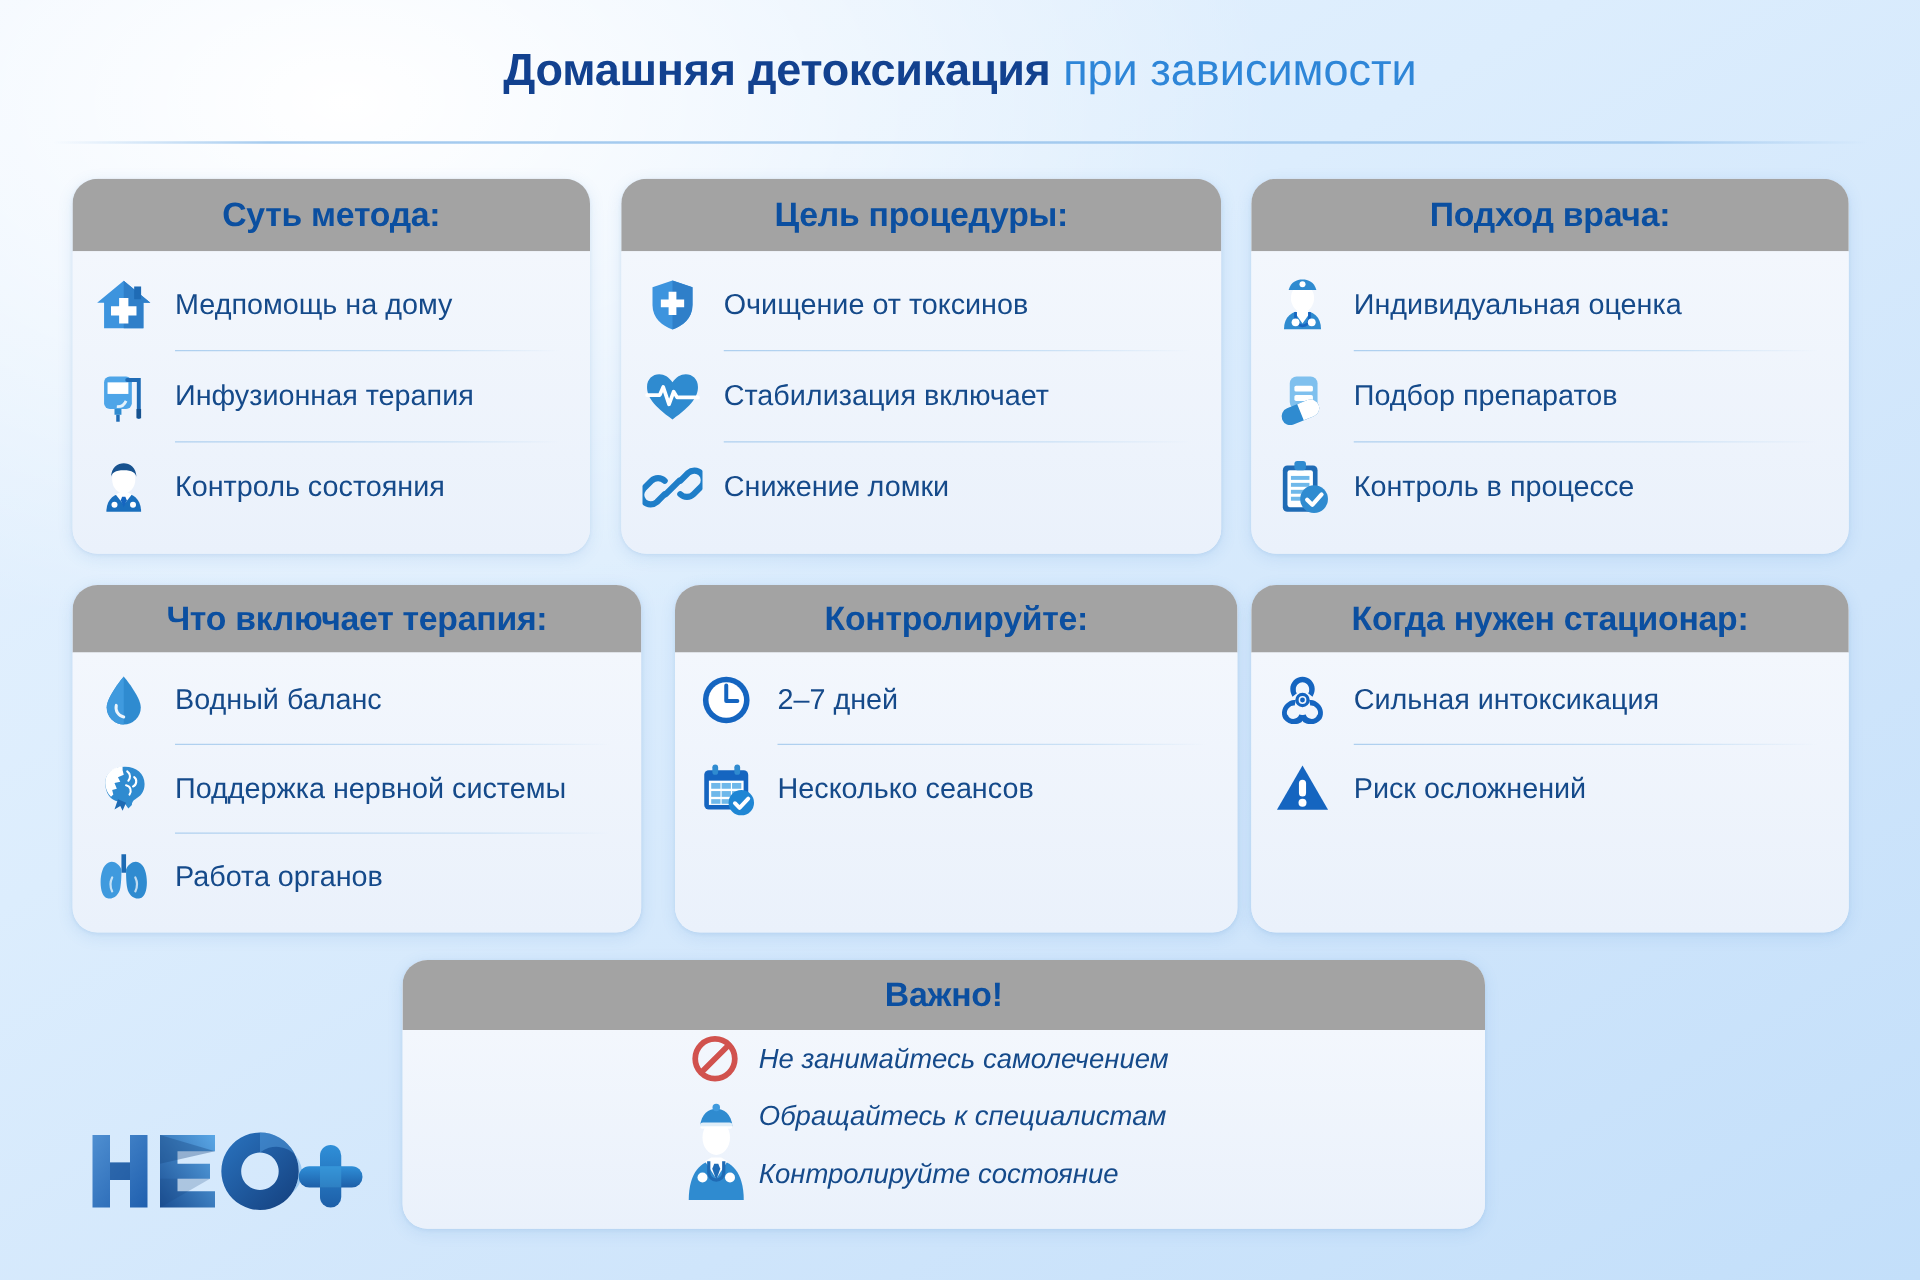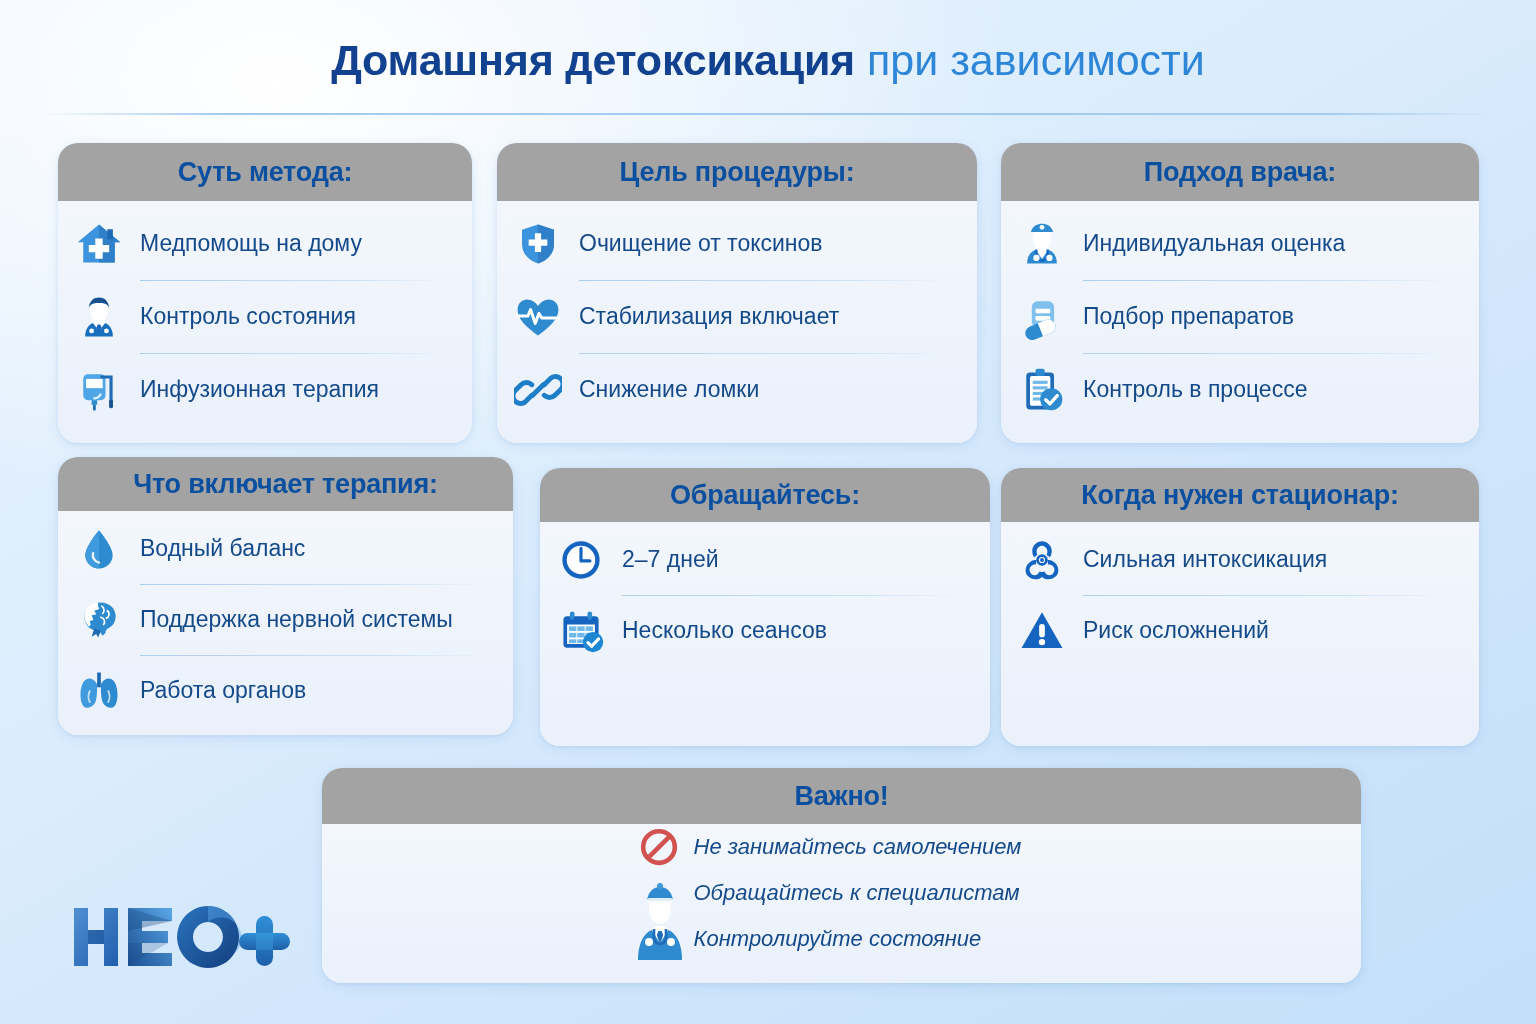--- a/index.html
+++ b/index.html
@@ -10,21 +10,21 @@
       radial-gradient(ellipse 1200px 700px at 18% 8%, #ffffff 0%, rgba(255,255,255,0) 62%),
       linear-gradient(150deg,#e9f3fe 0%, #dcedfd 38%, #cfe5fb 70%, #c3dffa 100%);
     overflow:hidden;
     position:relative;
   }
 
   
   .title{
     position:absolute; left:0; top:36px; width:100%;
     text-align:center;
-    font-size:43px; line-height:1.12;
+    font-size:36px; line-height:1.12;
     white-space:nowrap;
   }
   .title .t-strong{ color:#12418f; font-weight:bold; letter-spacing:-0.2px;}
   .title .t-light{ color:#2e86d8; font-weight:normal; }
 
   .title-rule{
     position:absolute; left:42px; top:113px; width:1453px; height:2px;
     background:linear-gradient(90deg, rgba(169,205,240,0) 0%, rgba(160,200,238,.95) 12%, rgba(160,200,238,.95) 88%, rgba(169,205,240,0) 100%);
   }
 
@@ -69,33 +69,33 @@
     color:#154a8a;
     font-size:23px;
     line-height:1.15;
     white-space:nowrap;
   }
 
   
   #c1{ left:58px;  top:143px; width:414px; height:300px; }
   #c2{ left:497px; top:143px; width:480px; height:300px; }
   #c3{ left:1001px;top:143px; width:478px; height:300px; }
-  #c4{ left:58px;  top:457px; width:455px; height:278px; }
+  #c4{ left:58px;  top:468px; width:455px; height:278px; }
   #c5{ left:540px; top:468px; width:450px; height:278px; }
   #c6{ left:1001px;top:468px; width:478px; height:278px; }
 
   #c1 .card-head, #c2 .card-head, #c3 .card-head{ height:58px; font-size:27px; }
   #c4 .card-head, #c5 .card-head, #c6 .card-head{ height:54px; font-size:27px; }
   #c1 .card-body, #c2 .card-body, #c3 .card-body{ height:242px; padding-top:6px; }
   #c4 .card-body, #c5 .card-body, #c6 .card-body{ height:224px; padding-top:2px; }
   #c4 .row, #c5 .row, #c6 .row{ height:71px; }
 
   
   #cimp{
-    left:322px; top:768px; width:1039px; height:215px;
+    left:322px; top:768px; width:866px; height:215px;
     border-radius:20px;
   }
   #cimp .card-head{ height:56px; font-size:27px; }
   #cimp .card-body{
     height:159px; padding:0;
     display:flex; flex-direction:column; align-items:center;
     position:relative;
   }
   .imp-rows{ position:relative; width:430px; margin-left:14px;font-style:italic; }
   .imp-row{
@@ -131,50 +131,50 @@
     <div class="row">
       <span class="ic">
         <svg viewBox="0 0 54 54" width="50" height="50">
           <path d="M27 6 L50 25 L44 25 L44 47 L10 47 L10 25 L4 25 Z" fill="#3d94de"></path>
           <path d="M27 6 L50 25 L44 25 L44 47 L27 47 Z" fill="#2f7fc9"></path>
           <rect x="36" y="11" width="6" height="11" fill="#1f6bb5"></rect>
           <path d="M23 21 h8 v7 h7 v8 h-7 v7 h-8 v-7 h-7 v-8 h7 z" fill="#fff"></path>
         </svg>
       </span>
       <span class="lbl">Медпомощь на дому</span>
+    </div>
+
+    <div class="row">
+      <span class="ic">
+        <svg viewBox="0 0 54 54" width="50" height="50">
+          <rect x="10" y="10" width="24" height="28" rx="5" fill="#4ea5e8"></rect>
+          <rect x="13" y="15" width="18" height="10" fill="#fff"></rect>
+          <path d="M29 31 a8 8 0 0 1-8 5" stroke="#fff" stroke-width="2.4" fill="none" opacity=".85"></path>
+          <rect x="19" y="38" width="6" height="5" fill="#2f8bd0"></rect>
+          <rect x="20.5" y="43" width="3" height="6" fill="#1f6bb5"></rect>
+          <path d="M30 13 h10 v32" stroke="#1f6bb5" stroke-width="3.4" fill="none" stroke-linecap="round"></path>
+          <rect x="38" y="38" width="4" height="8" fill="#17528f"></rect>
+        </svg>
+      </span>
+      <span class="lbl">Инфузионная терапия</span>
     </div>
 
     <div class="row">
       <span class="ic">
         <svg viewBox="0 0 54 54" width="50" height="50">
           <path d="M12 48 c0-11 7-16 15-16 s15 5 15 16 z" fill="#1a6fbd"></path>
           <path d="M20 33 l7 9 l7-9 l-4-2 h-6 z" fill="#fff"></path>
           <path d="M25.6 35 h2.8 l1.2 3 -2.6 6 -2.6-6 z" fill="#1565c0"></path>
           <ellipse cx="27" cy="20" rx="10" ry="12" fill="#fff"></ellipse>
           <path d="M16 19 c0-10 6-13 11-13 s11 3 11 13 c0-5-4-7-11-7 s-11 2-11 7z" fill="#17528f"></path>
           <circle cx="19" cy="42" r="2.6" fill="#fff"></circle>
           <circle cx="35" cy="42" r="2.6" fill="#fff"></circle>
         </svg>
       </span>
       <span class="lbl">Контроль состояния</span>
-    </div>
-
-    <div class="row">
-      <span class="ic">
-        <svg viewBox="0 0 54 54" width="50" height="50">
-          <rect x="10" y="10" width="24" height="28" rx="5" fill="#4ea5e8"></rect>
-          <rect x="13" y="15" width="18" height="10" fill="#fff"></rect>
-          <path d="M29 31 a8 8 0 0 1-8 5" stroke="#fff" stroke-width="2.4" fill="none" opacity=".85"></path>
-          <rect x="19" y="38" width="6" height="5" fill="#2f8bd0"></rect>
-          <rect x="20.5" y="43" width="3" height="6" fill="#1f6bb5"></rect>
-          <path d="M30 13 h10 v32" stroke="#1f6bb5" stroke-width="3.4" fill="none" stroke-linecap="round"></path>
-          <rect x="38" y="38" width="4" height="8" fill="#17528f"></rect>
-        </svg>
-      </span>
-      <span class="lbl">Инфузионная терапия</span>
     </div>
 
   </div>
 </div>
 
 <div class="card" id="c2">
   <div class="card-head">Цель процедуры:</div>
   <div class="card-body">
 
     <div class="row">
@@ -314,21 +314,21 @@
           </g>
         </svg>
       </span>
       <span class="lbl">Работа органов</span>
     </div>
 
   </div>
 </div>
 
 <div class="card" id="c5">
-  <div class="card-head">Обращайтесь:</div>
+  <div class="card-head">Контролируйте:</div>
   <div class="card-body">
 
     <div class="row">
       <span class="ic">
         <svg viewBox="0 0 54 54" width="48" height="48">
           <circle cx="27" cy="27" r="21" fill="#1565c0"></circle>
           <circle cx="27" cy="27" r="16" fill="#fff"></circle>
           <path d="M27 14 v14 h10" stroke="#1565c0" stroke-width="3.6" fill="none" stroke-linecap="round" stroke-linejoin="round"></path>
         </svg>
       </span>

